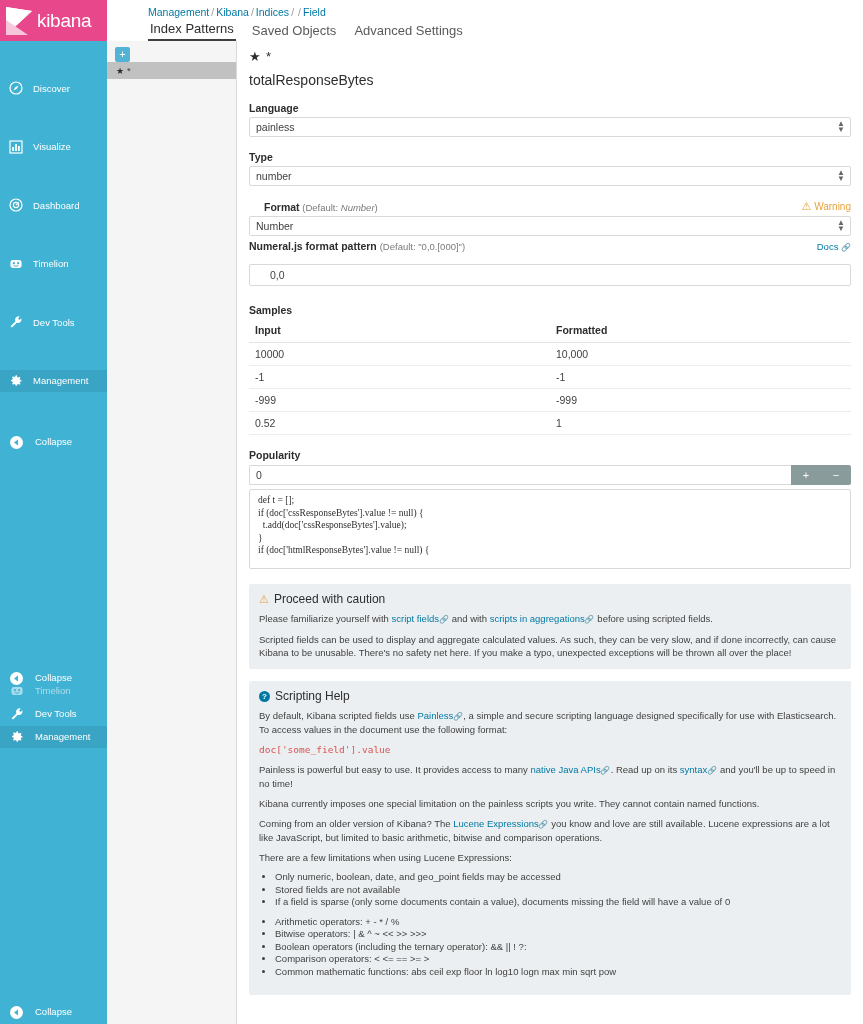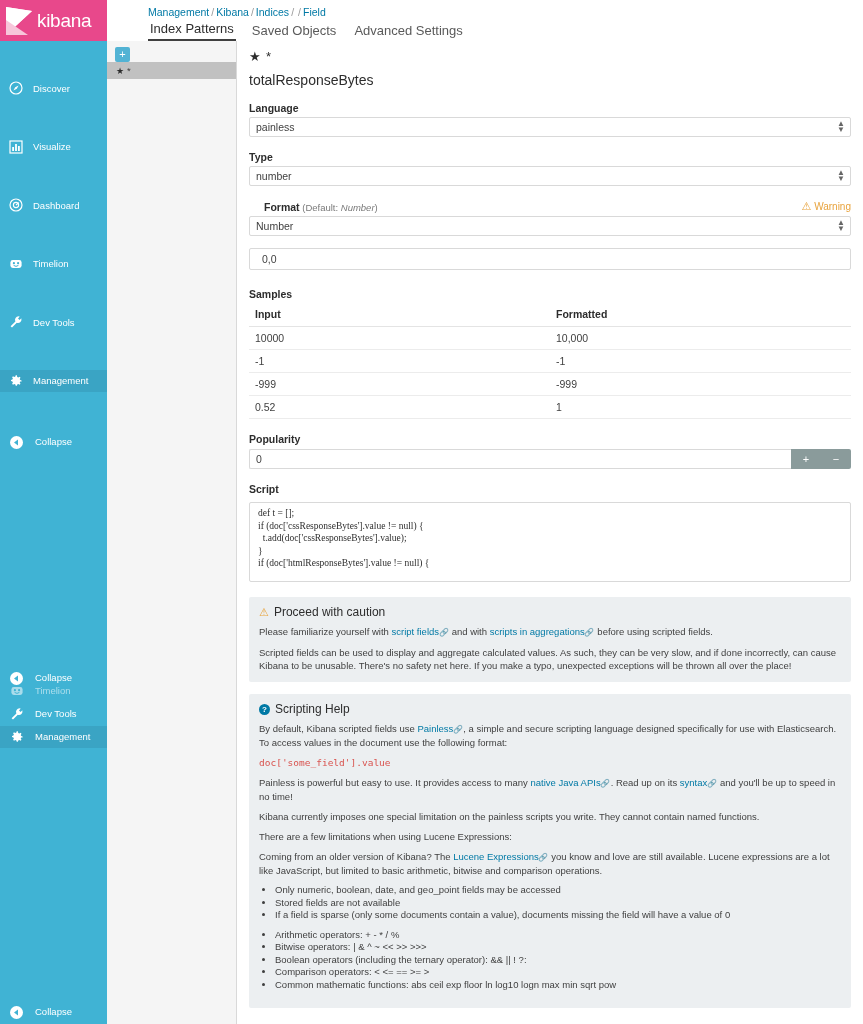--- a/index.html
+++ b/index.html
@@ -123,21 +123,21 @@
   }
 
   .label-row { display: flex; align-items: flex-end; justify-content: space-between; }
   .warning-badge { font-size: 10px; color: #e8a33d; white-space: nowrap; }
   .docs-link { font-size: 9.5px; color: #0079a5; text-decoration: none; white-space: nowrap;}
   .ext-ic { font-size: 8px; }
 
   .pattern-input {
     width: 100%; height: 22px; margin-top: 12px;
     border: 1px solid #d9d9d9; border-radius: 2px;
-    background:#fff; font-size: 10.5px; color: #3f3f3f; padding: 0 12px;
+    background:#fff; font-size: 10.5px; color: #3f3f3f; padding: 0 20px;
     font-family: "Liberation Sans", sans-serif; outline: none;
   }
 
   
   .section-label { font-size: 10.5px; font-weight: bold; color: #2d2d2d; margin: 18px 0 0 0; }
   table.samples { width: 100%; border-collapse: collapse; margin-top: 4px; }
   table.samples th {
     text-align: left; font-size: 10.5px; font-weight: bold; color:#2d2d2d;
     padding: 4px 0 6px 6px; border-bottom: 1px solid #e4e4e4; margin-left: 11px;
   }
@@ -389,20 +389,30 @@
             <span class="warn-tri">⚠</span>
             <span>Warning</span>
           </span>
         </div>
         <div class="select-wrap" style="margin-top:3px;">
           <select class="kselect" id="format-select"><option value="- default -">- default -</option><option value="Bytes">Bytes</option><option value="Color">Color</option><option value="Duration">Duration</option><option value="Number" selected="">Number</option><option value="Percentage">Percentage</option><option value="String">String</option><option value="Url">Url</option></select>
           <span class="sel-arrow">▲<br>▼</span>
         </div>
 
         
+        <div class="label-row" style="margin-top:4px;">
+          <span style="font-size:10.5px;font-weight:bold;color:#2d2d2d;">
+            <span>Numeral.js format pattern</span>
+            <span class="muted" style="font-weight:normal;color:#7a7a7a;font-size:9.5px;">(Default: "0,0.[000]")</span>
+          </span>
+          <a class="docs-link" href="#">
+            <span>Docs</span>
+            <span class="ext-ic">🔗</span>
+          </a>
+        </div>
         <input class="pattern-input" id="pattern-input" value="0,0" style="">
 
         
         <div class="section-label">Samples</div>
         <table class="samples">
           <thead>
               <tr id="samples-head">
                 <th>Input</th>
                 <th>Formatted</th>
               </tr>
@@ -429,21 +439,20 @@
 
         
         <label class="form-label">Popularity</label>
         <div class="pop-row">
           <input class="pop-input" id="popularity-input" value="0" style="">
           <button class="pop-btn plus">+</button>
           <button class="pop-btn minus">−</button>
         </div>
 
         
-        <label class="form-label">Script</label>
         <textarea class="script-area" id="script-area" style="">def t = [];
 if (doc['cssResponseBytes'].value != null) {
   t.add(doc['cssResponseBytes'].value);
 }
 if (doc['htmlResponseBytes'].value != null) {</textarea>
 
         
         <div class="callout">
           <div class="callout-title">
             <span class="warn-tri">⚠</span>
@@ -464,24 +473,24 @@
           <p>
             <span>By default, Kibana scripted fields use </span><a href="#"><span>Painless</span></a><span class="ext-ic">🔗</span><span>, a simple and secure scripting language designed specifically for use with Elasticsearch. To access values in the document use the following format:</span>
           </p>
           <p>
             <span class="code-inline">doc['some_field'].value</span>
           </p>
           <p>
             <span>Painless is powerful but easy to use. It provides access to many </span><a href="#"><span>native Java APIs</span></a><span class="ext-ic">🔗</span><span>. Read up on its </span><a href="#"><span>syntax</span></a><span class="ext-ic">🔗</span><span> and you'll be up to speed in no time!</span>
           </p>
           <p>Kibana currently imposes one special limitation on the painless scripts you write. They cannot contain named functions.</p>
-          <p>There are a few limitations when using Lucene Expressions:</p>
           <p>
             <span>Coming from an older version of Kibana? The </span><a href="#"><span>Lucene Expressions</span></a><span class="ext-ic">🔗</span><span> you know and love are still available. Lucene expressions are a lot like JavaScript, but limited to basic arithmetic, bitwise and comparison operations.</span>
           </p>
+          <p>There are a few limitations when using Lucene Expressions:</p>
           <ul id="limitations-list">
               <li>Only numeric, boolean, date, and geo_point fields may be accessed</li>
               <li>Stored fields are not available</li>
               <li>If a field is sparse (only some documents contain a value), documents missing the field will have a value of 0</li>
             </ul>
           <ul id="operations-list">
               <li>Arithmetic operators: + - * / %</li>
               <li>Bitwise operators: | &amp; ^ ~ &lt;&lt; &gt;&gt; &gt;&gt;&gt;</li>
               <li>Boolean operators (including the ternary operator): &amp;&amp; || ! ?:</li>
               <li>Comparison operators: &lt; &lt;= == &gt;= &gt;</li>

